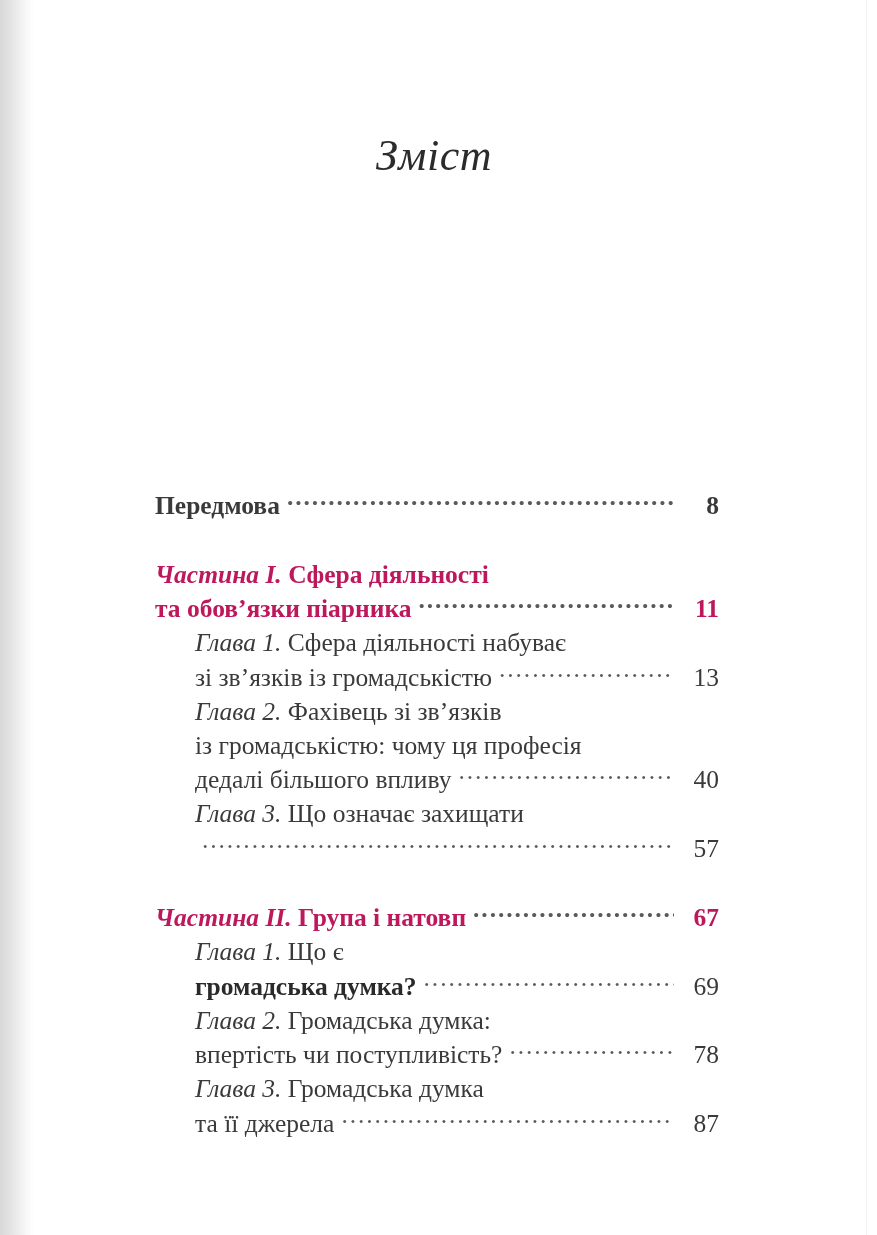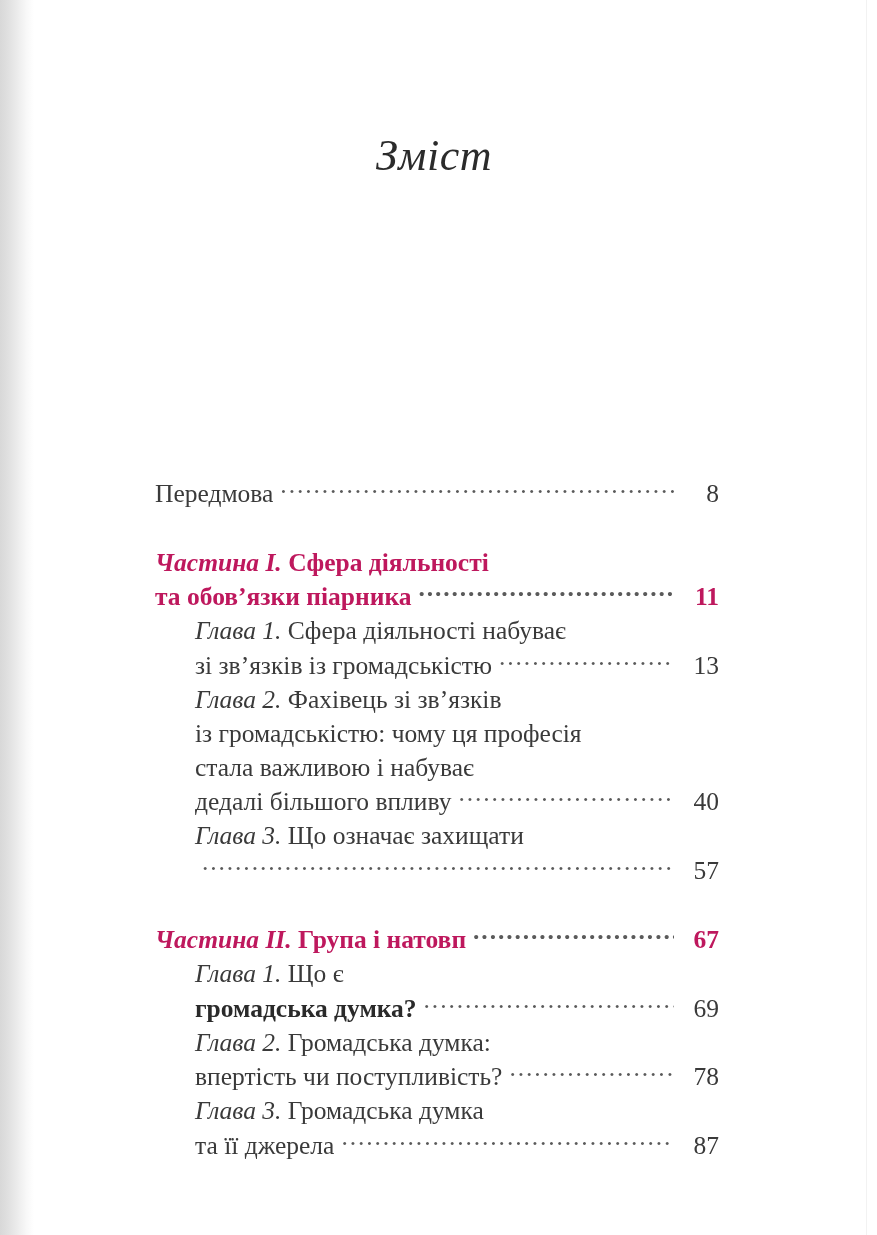--- a/index.html
+++ b/index.html
@@ -63,21 +63,21 @@
     left: 155px;
     top: 476px;
     width: 564px;
   }
 
   .entry {
     margin: 0;
     padding: 0;
   }
   .entry.part { margin-top: 35px; }
-  .entry.front { margin-top: 0; }
+  .entry.front { margin-top: 12px; font-weight: bold; }
   .entry.chapter { padding-left: 40px; }
 
   
   .line {
     display: flex;
     align-items: baseline;
     width: 100%;
     font-size: 25.5px;
     line-height: 34px;
     color: #3a3a3a;
@@ -149,21 +149,20 @@
         <div class="line plain"><span class="txt lbl">Частина I. </span><span class="txt">Сфера діяльності</span></div>
         <div class="line"><span class="txt">та обов’язки піарника</span><span class="leader"></span><span class="pageno">11</span></div>
       </div>
       <div class="entry chapter">
         <div class="line plain"><span class="txt lbl">Глава 1. </span><span class="txt">Сфера діяльності набуває</span></div>
         <div class="line"><span class="txt">зі зв’язків із громадськістю</span><span class="leader"></span><span class="pageno">13</span></div>
       </div>
       <div class="entry chapter">
         <div class="line plain"><span class="txt lbl">Глава 2. </span><span class="txt">Фахівець зі зв’язків</span></div>
         <div class="line plain"><span class="txt">із громадськістю: чому ця професія</span></div>
-        <div class="line plain"><span class="txt">стала важливою і набуває</span></div>
         <div class="line"><span class="txt">дедалі більшого впливу</span><span class="leader"></span><span class="pageno">40</span></div>
       </div>
       <div class="entry chapter">
         <div class="line plain"><span class="txt lbl">Глава 3. </span><span class="txt">Що означає захищати</span></div>
         <div class="line"><span class="leader"></span><span class="pageno">57</span></div>
       </div>
       <div class="entry part">
         <div class="line"><span class="txt lbl">Частина II. </span><span class="txt">Група і натовп</span><span class="leader"></span><span class="pageno">67</span></div>
       </div>
       <div class="entry chapter">

